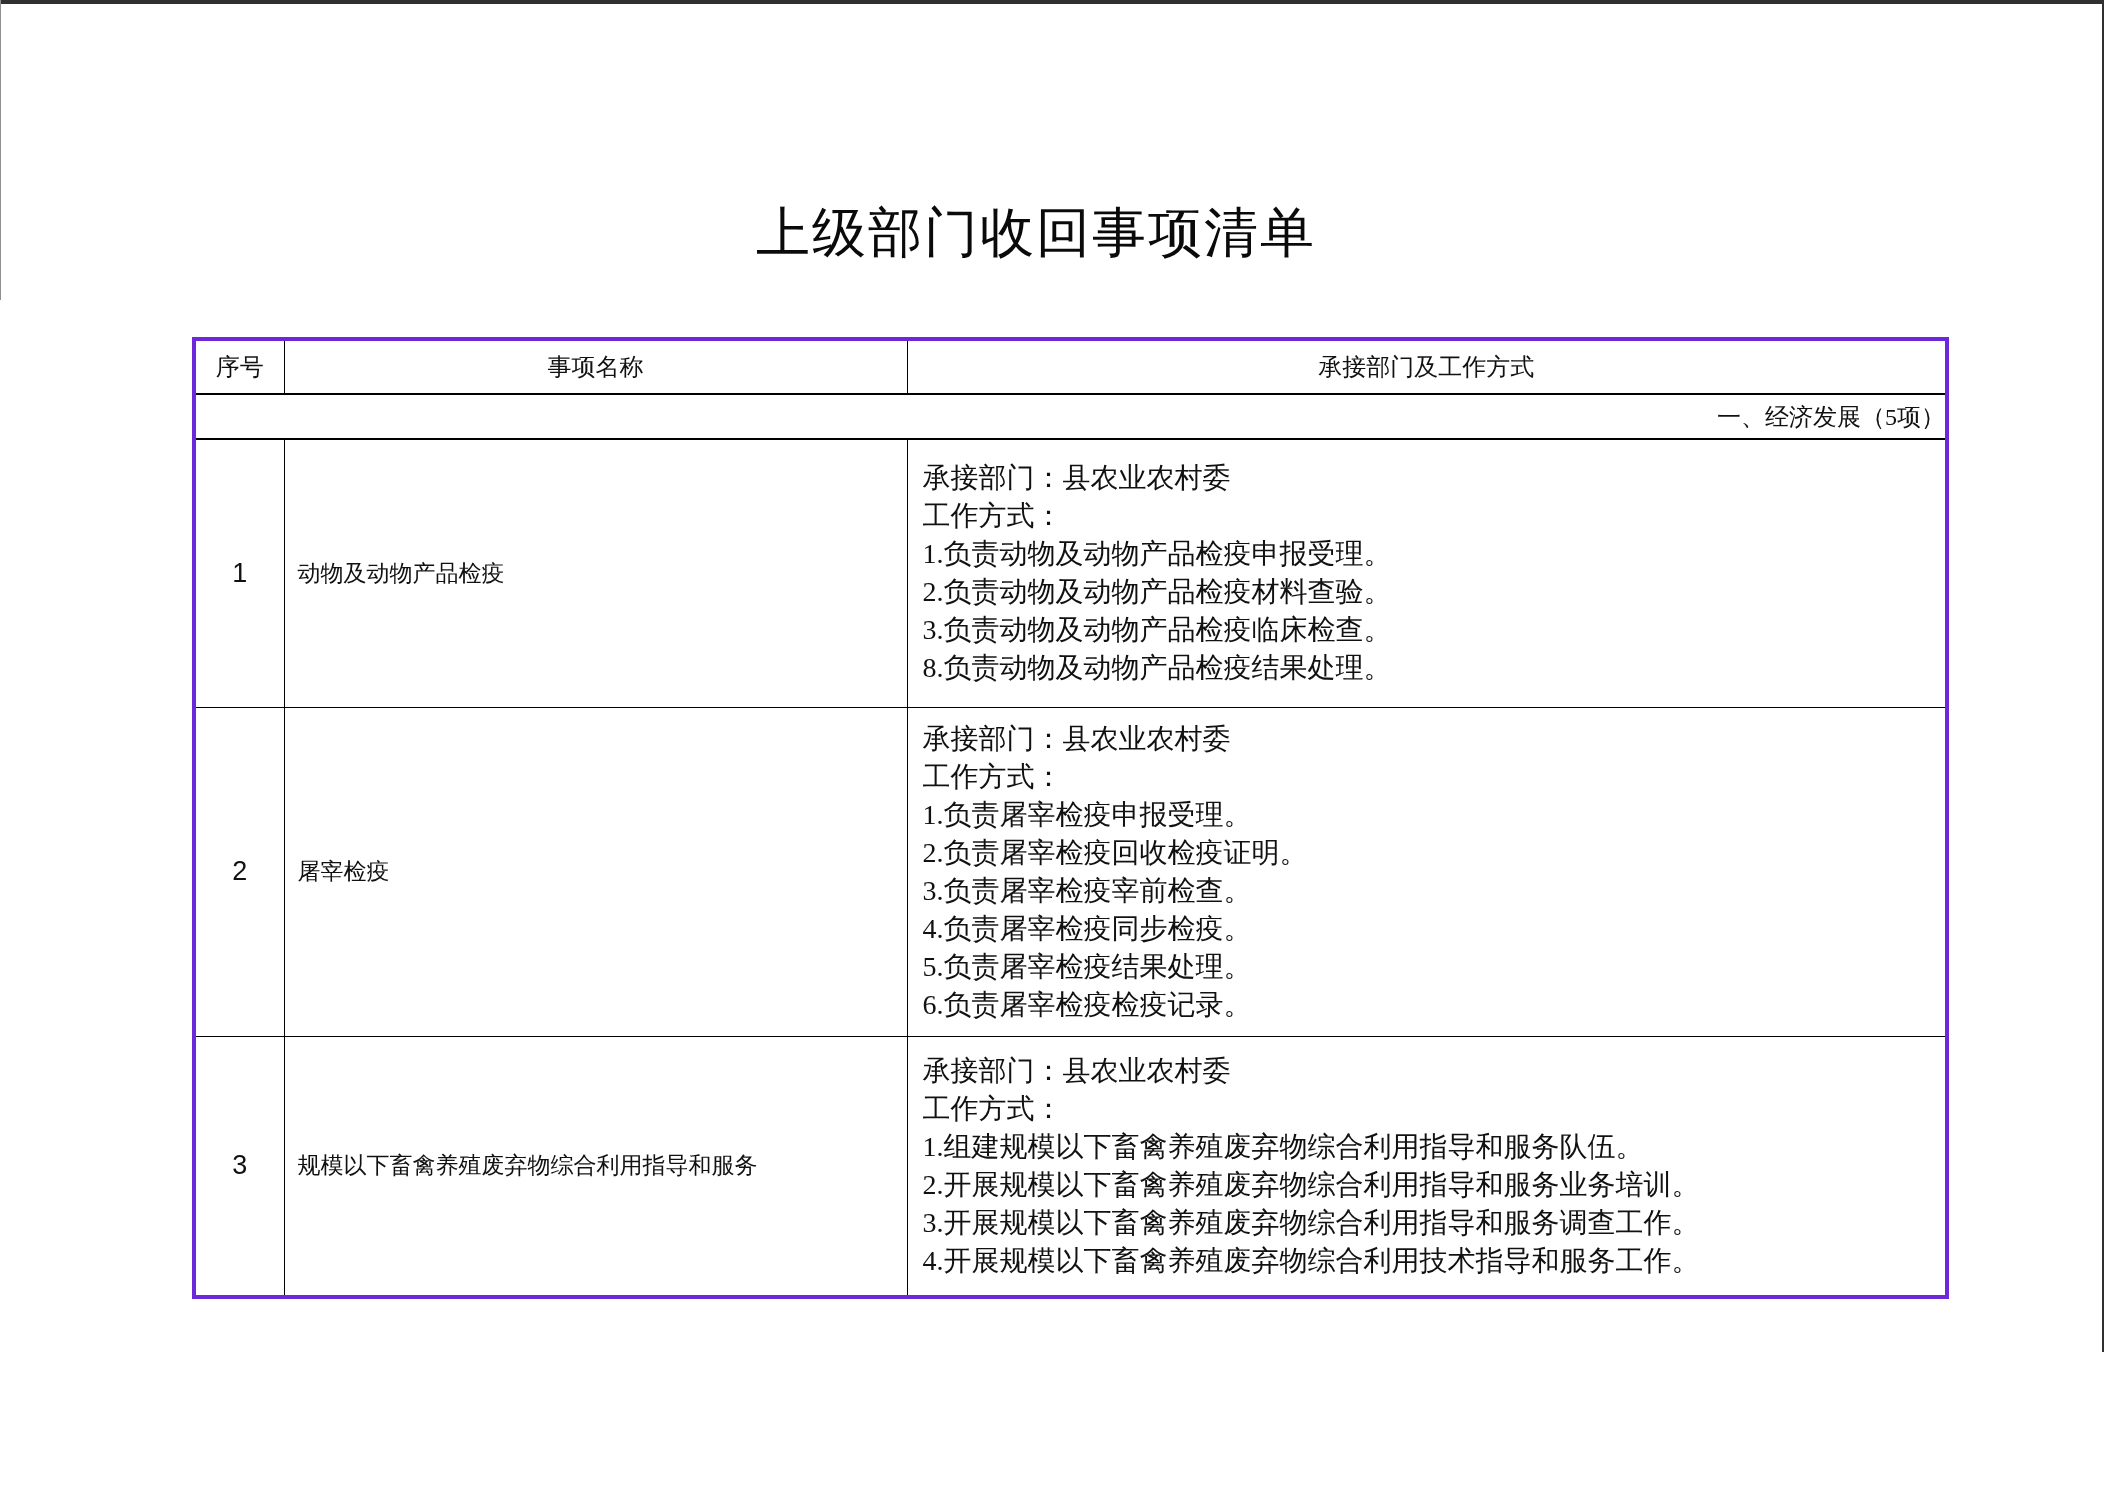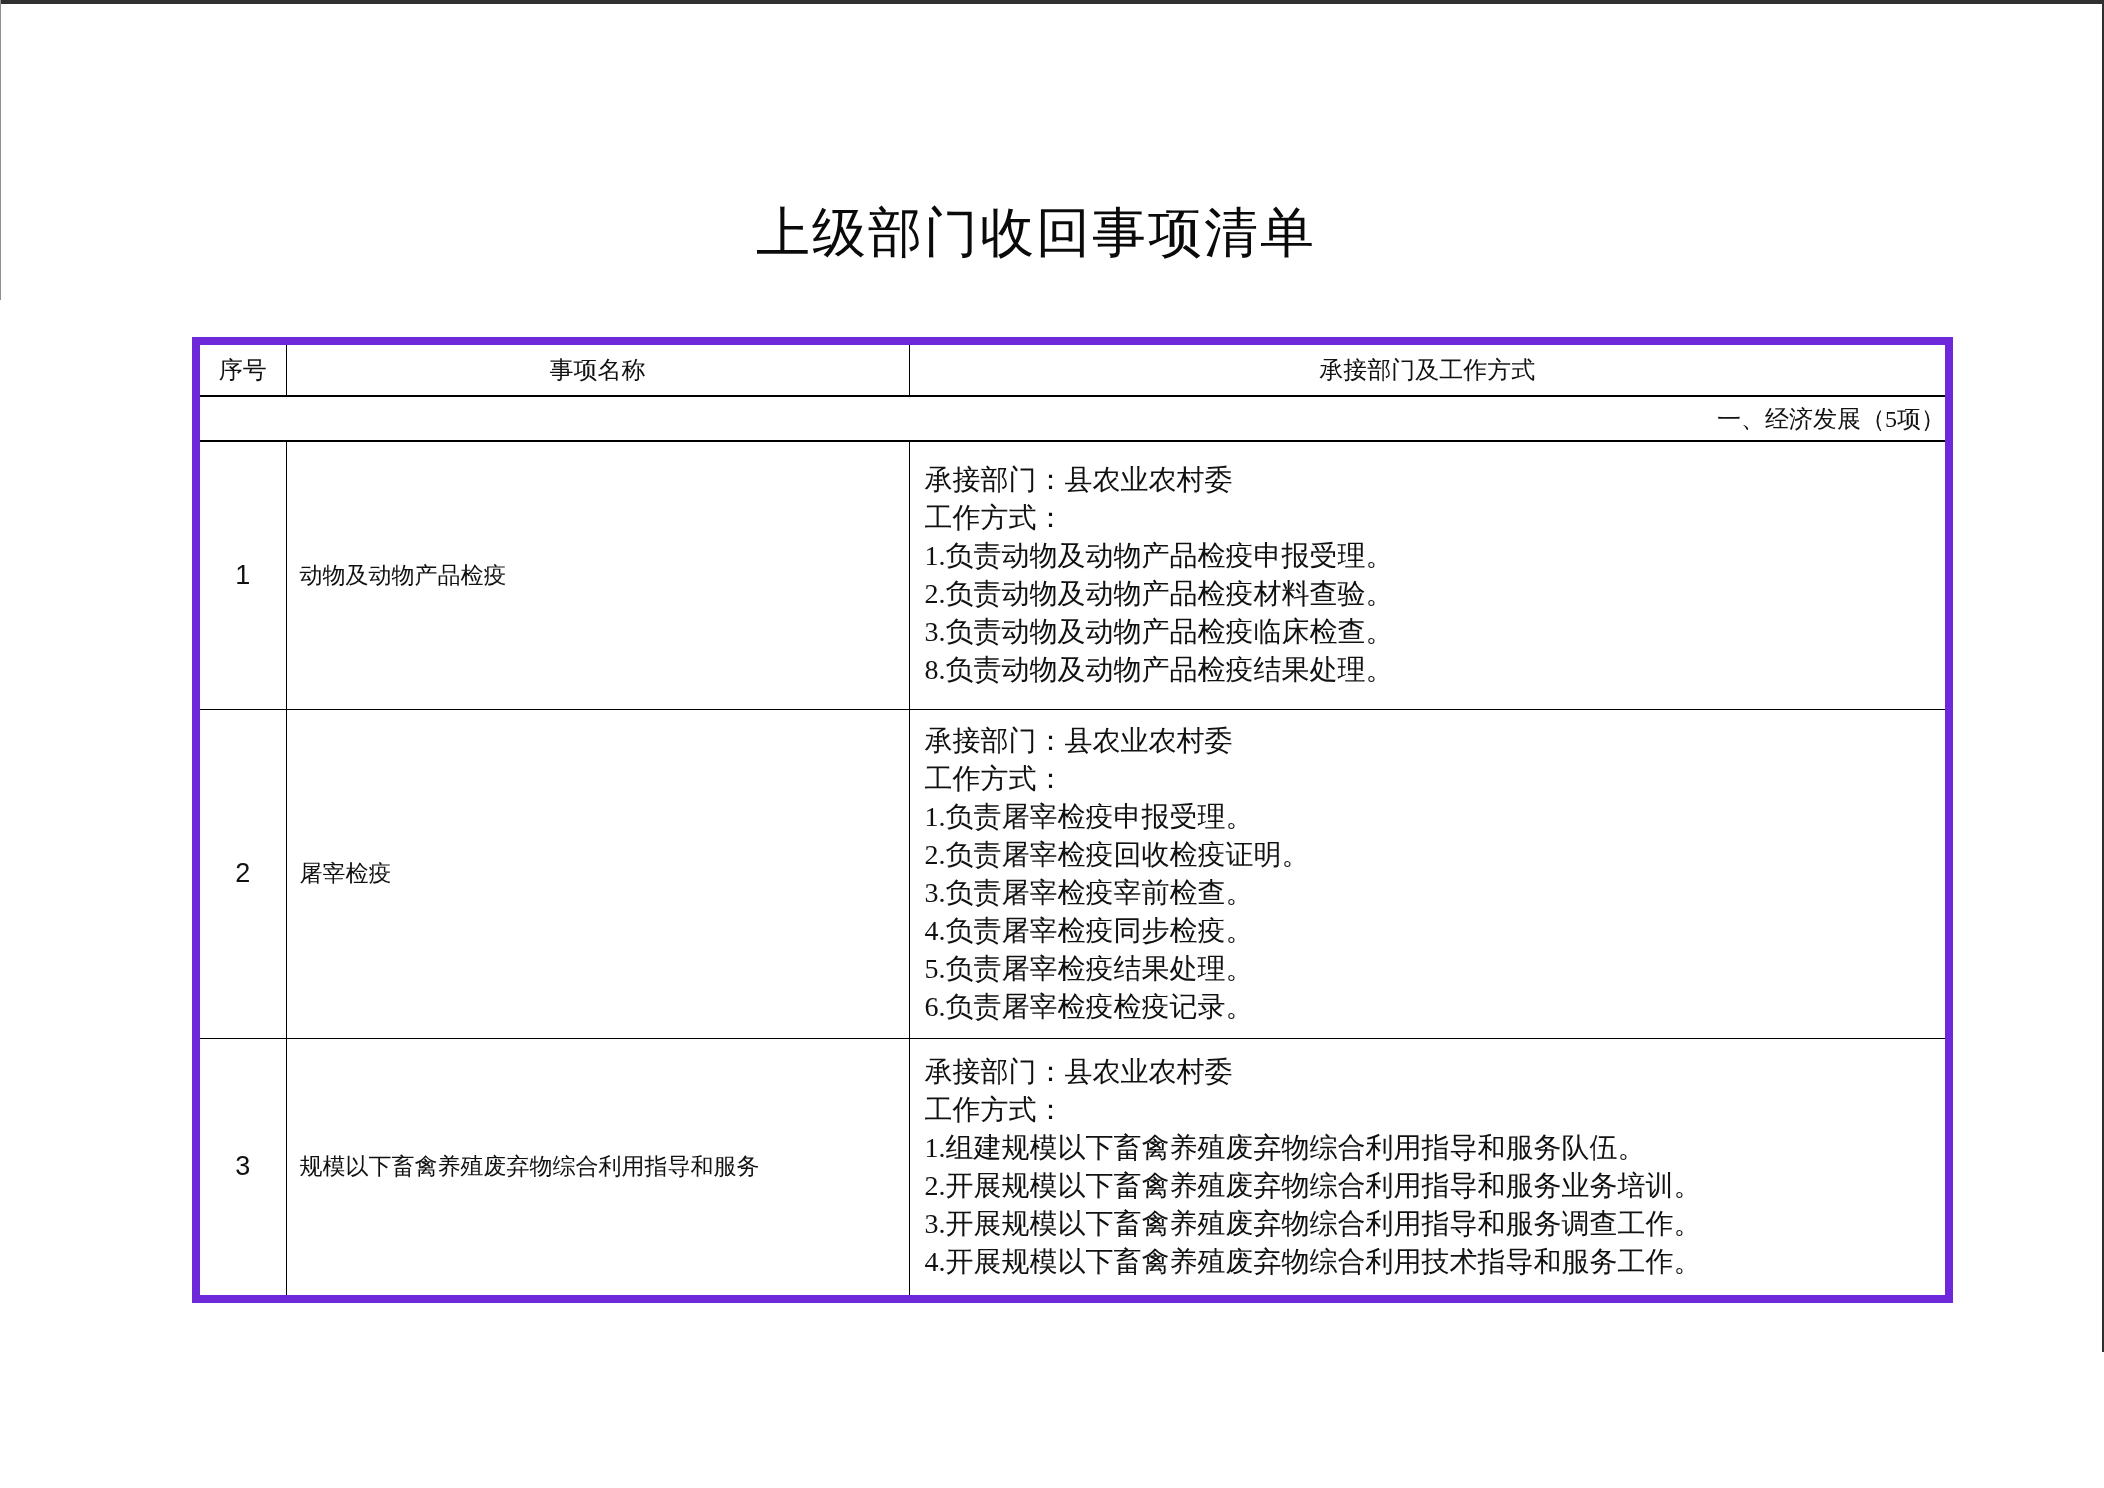--- a/index.html
+++ b/index.html
@@ -53,21 +53,21 @@
     width: 1753px;
     border-collapse: collapse;
     table-layout: fixed;
     background: #ffffff;
   }
   table.doc-table td {
     border: 1px solid #000000;
     color: #111111;
     overflow: hidden;
   }
-  table.doc-table { border: 8px solid #6d28d9; }
+  table.doc-table { border: 4px solid #6d28d9; }
 
   tr.header-row { height: 55px; }
   tr.header-row td {
     text-align: center;
     vertical-align: middle;
     font-size: 24px;
     border-bottom: 2px solid #000000;
   }
 
   tr.section-row { height: 45px; }

